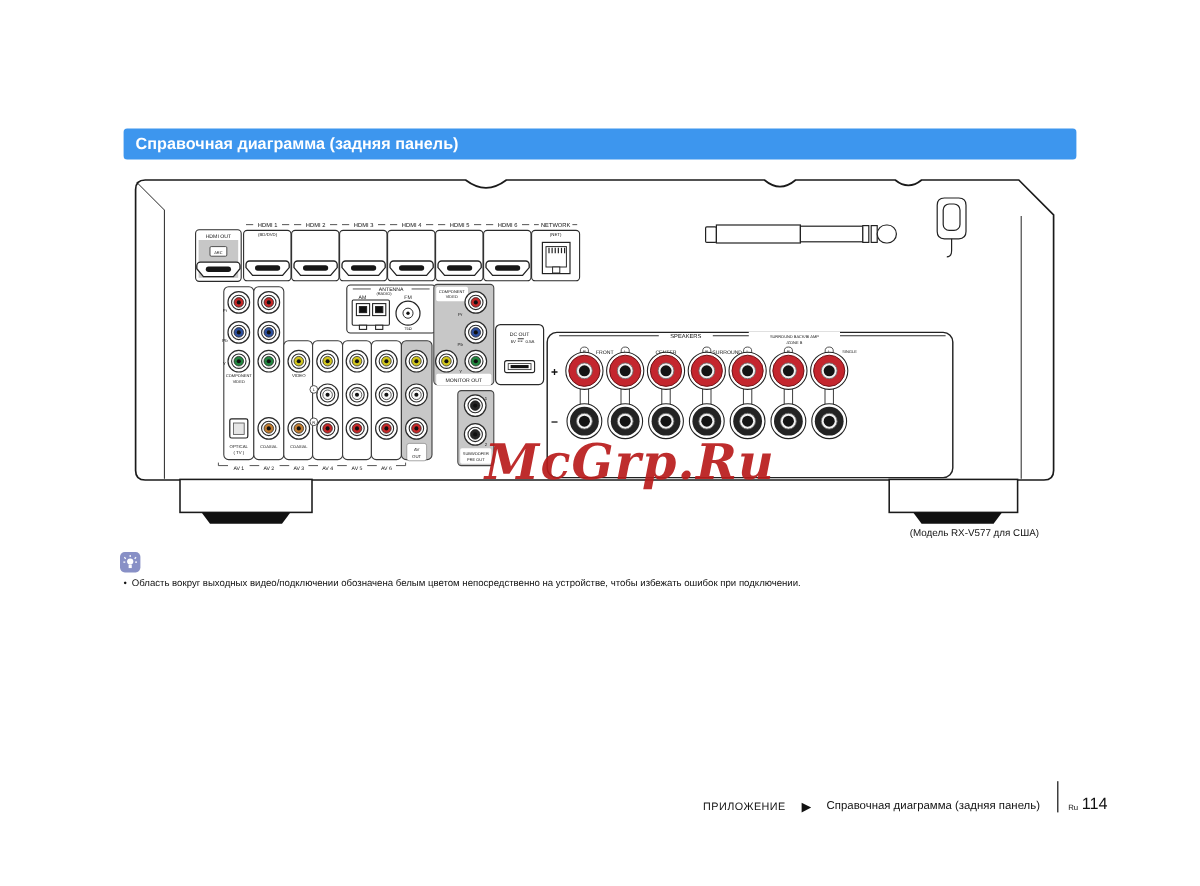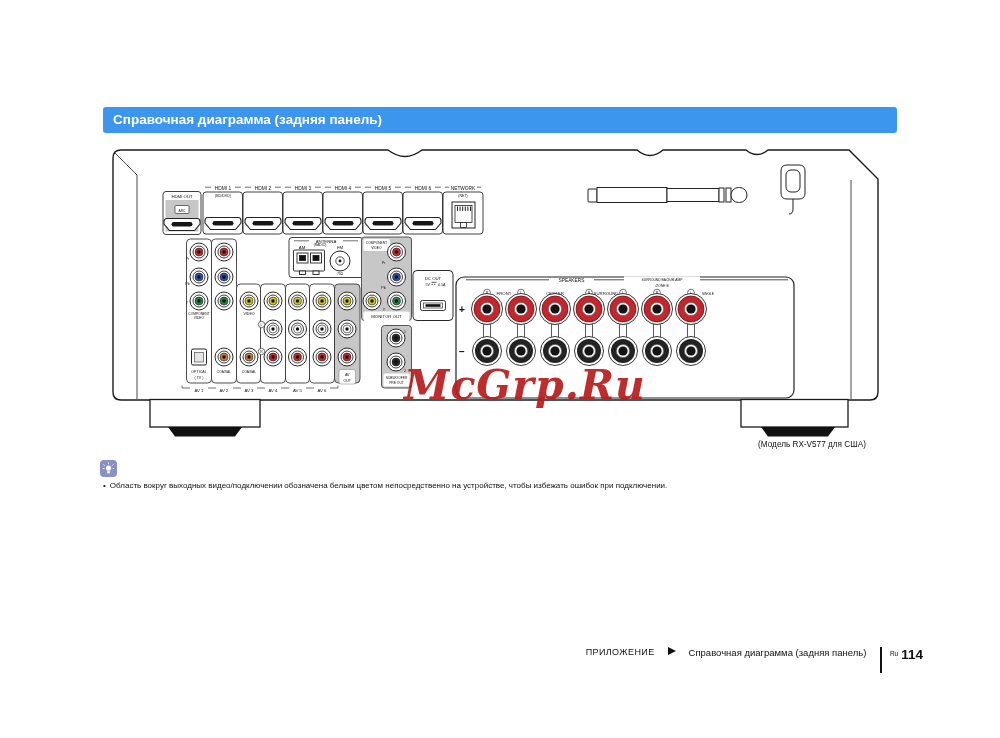--- a/index.html
+++ b/index.html
@@ -14,29 +14,29 @@
   .t45{font-size:4.8px}.big{font-size:10px;font-weight:bold}
   .watermark{position:absolute;left:404px;top:361px;z-index:3;
       font-family:"DejaVu Serif",serif;font-style:italic;font-weight:bold;
       font-size:41px;letter-spacing:1px;color:#b91c1c;opacity:.92}
   .note-icon{position:absolute;left:100px;top:460px;width:17px;height:17px;
       background:#8890c6;border-radius:4px;z-index:2;
       display:flex;align-items:center;justify-content:center}
   .note-line{position:absolute;left:103px;top:481px;font-size:8px;color:#111;z-index:2}
   .note-line .b{margin-right:4px}
   .footer{position:absolute;top:647px;right:77px;height:30px;z-index:2;
-      display:flex;align-items:flex-start;color:#111}
+      display:flex;align-items:flex-end;color:#111}
   .f-section{font-size:9px;letter-spacing:.4px}
   .arrow{width:0;height:0;border-left:8px solid #111;
       border-top:4.5px solid transparent;border-bottom:4.5px solid transparent;
       margin:0 13px}
   .f-title{font-size:9.5px}
   .divider{width:1.5px;height:26px;background:#111;margin:0 8px 0 14px}
   .f-lang{font-size:6.5px;margin:3px 3px 0 0}
-  .f-page{font-size:13.5px;font-weight:bold}
+  .f-page{font-size:13.5px;font-weight:normal}
 </style>
 </head>
 <body>
 
 <div class="header-bar">
   <span>Справочная диаграмма (задняя панель)</span>
 </div>
 
 <svg class="diagram" width="1000" height="738" viewBox="0 0 1000 738">
   <defs>

